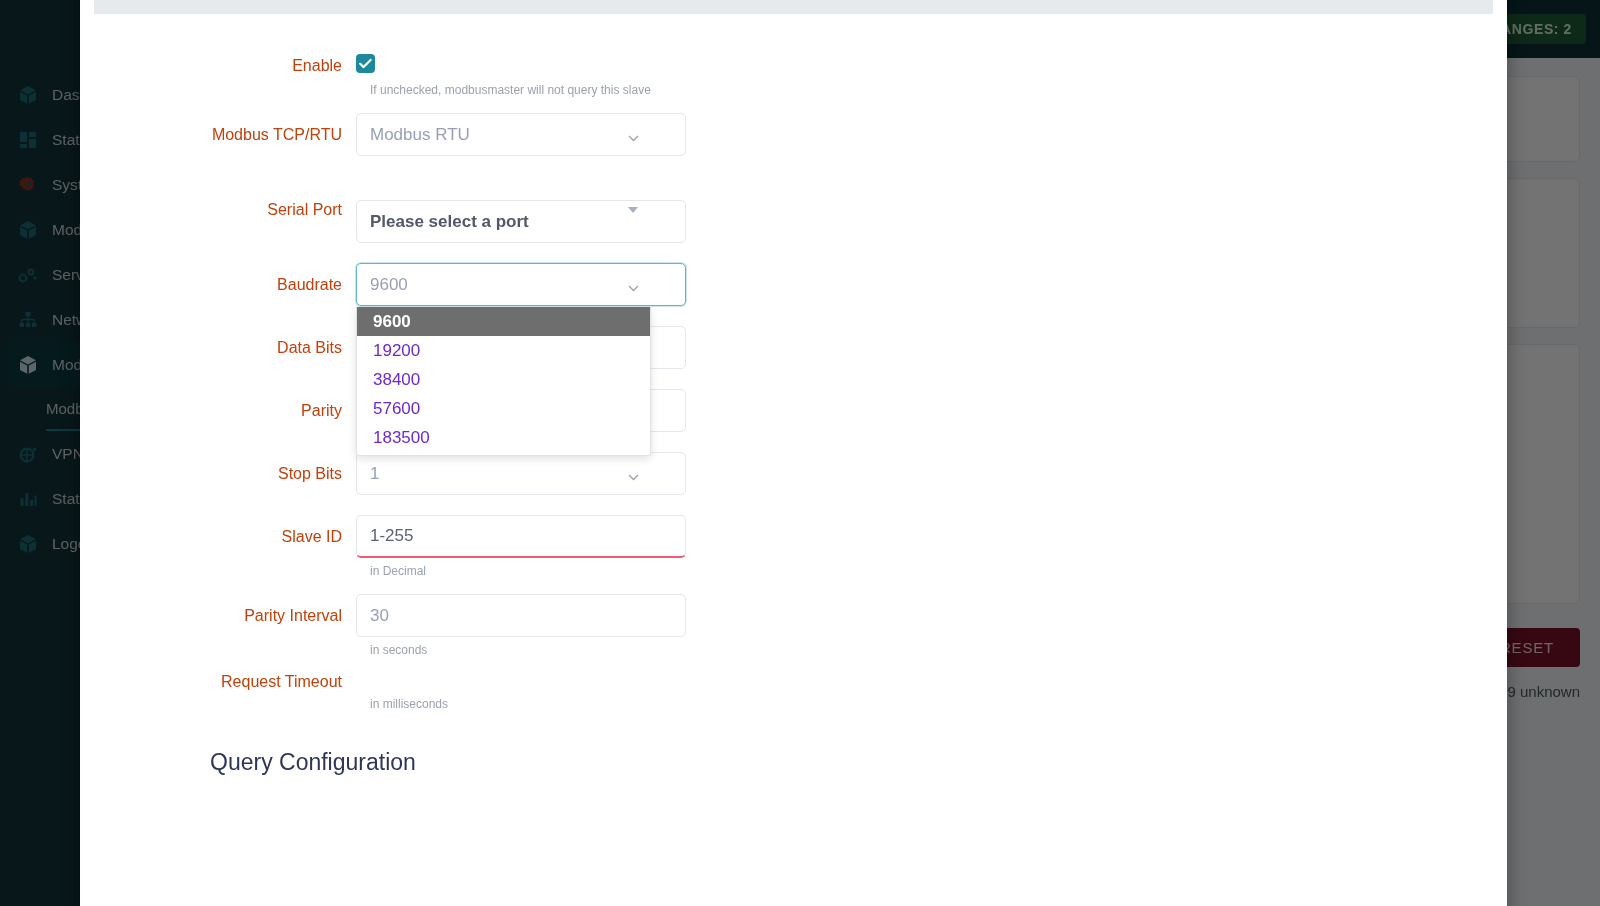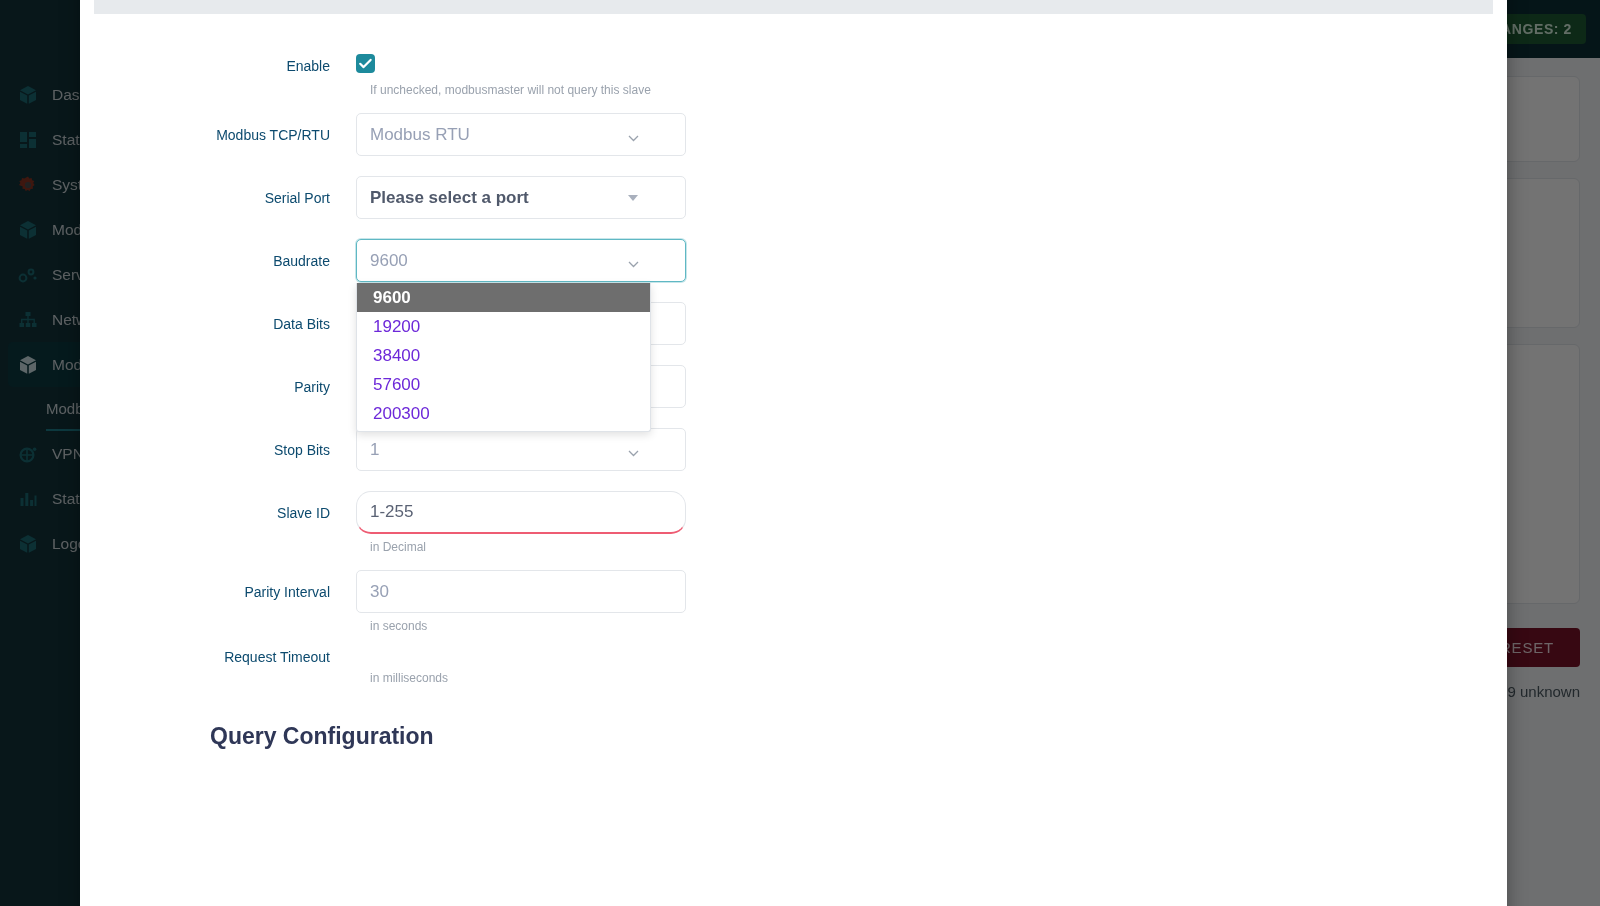--- a/index.html
+++ b/index.html
@@ -139,44 +139,44 @@
   
   .form-row {
     display: flex;
     align-items: center;
     margin-bottom: 4px;
   }
   .form-label {
     width: 276px;
     flex: 0 0 276px;
     text-align: right;
-    padding-right: 26px;
-    color: #0c4a6e;
-    font-size: 14px;
+    padding-right: 14px;
+    color: #c2410c;
+    font-size: 16px;
   }
   .field-col { width: 295px; flex: 0 0 295px; position: relative; }
 
   .ctrl {
     width: 330px;
     height: 43px;
     border: 1px solid #e3e6ea;
     border-radius: 5px;
     background: #ffffff;
     font-size: 17px;
     color: #97a0b5;
     padding: 0 30px 0 13px;
     font-family: "Liberation Sans", sans-serif;
     display: flex; align-items: center;
   }
   .ctrl.focused {
     border: 1px solid #5fb8c4;
     box-shadow: 0 0 0 1px rgba(95,184,196,.35);
   }
-  .ctrl.error { border-bottom: 2px solid #ee5c73; border-radius: 15px; }
-  .ctrl.strong { color: #50596b; font-weight: bold; }
+  .ctrl.error { border-bottom: 2px solid #ee5c73; }
+  .ctrl.strong { color: #50596b; font-weight: bold; margin-top: 24px; }
   .ctrl.value-dark { color: #5a6274; }
 
   .caret-chev {
     position: absolute; right: 12px; top: 50%;
     transform: translateY(-50%);
     width: 11px; height: 11px;
     pointer-events: none;
   }
   .caret-tri {
     position: absolute; right: 13px; top: 50%;
@@ -221,21 +221,21 @@
   .option.selected {
     background: #6e6e6e;
     color: #ffffff;
     font-weight: bold;
   }
 
   #section-heading {
     margin-left: 130px;
     margin-top: 38px;
     font-size: 23px;
-    font-weight: bold;
+    font-weight: normal;
     color: #2f3757;
   }
 </style>
 </head>
 <body>
 
 <div id="app-root">
 
   <div id="sidebar">
     <div id="sidebar-logo">A</div>
@@ -423,21 +423,21 @@
           <svg viewBox="0 0 11 11" width="11" height="11">
               <path d="M1 3.5 L5.5 8 L10 3.5" stroke="#9aa2ad" stroke-width="1.3" fill="none"></path>
             </svg>
         </span>
 
         <div id="baud-listbox">
           <div class="option selected">9600</div>
           <div class="option">19200</div>
           <div class="option">38400</div>
           <div class="option">57600</div>
-          <div class="option">200300</div>
+          <div class="option">183500</div>
         </div>
       </div>
     </div>
     <div class="spacer-sm"></div>
 
     <div class="form-row">
       <div class="form-label">Data Bits</div>
       <div class="field-col">
         <div class="ctrl">
           <span></span>

